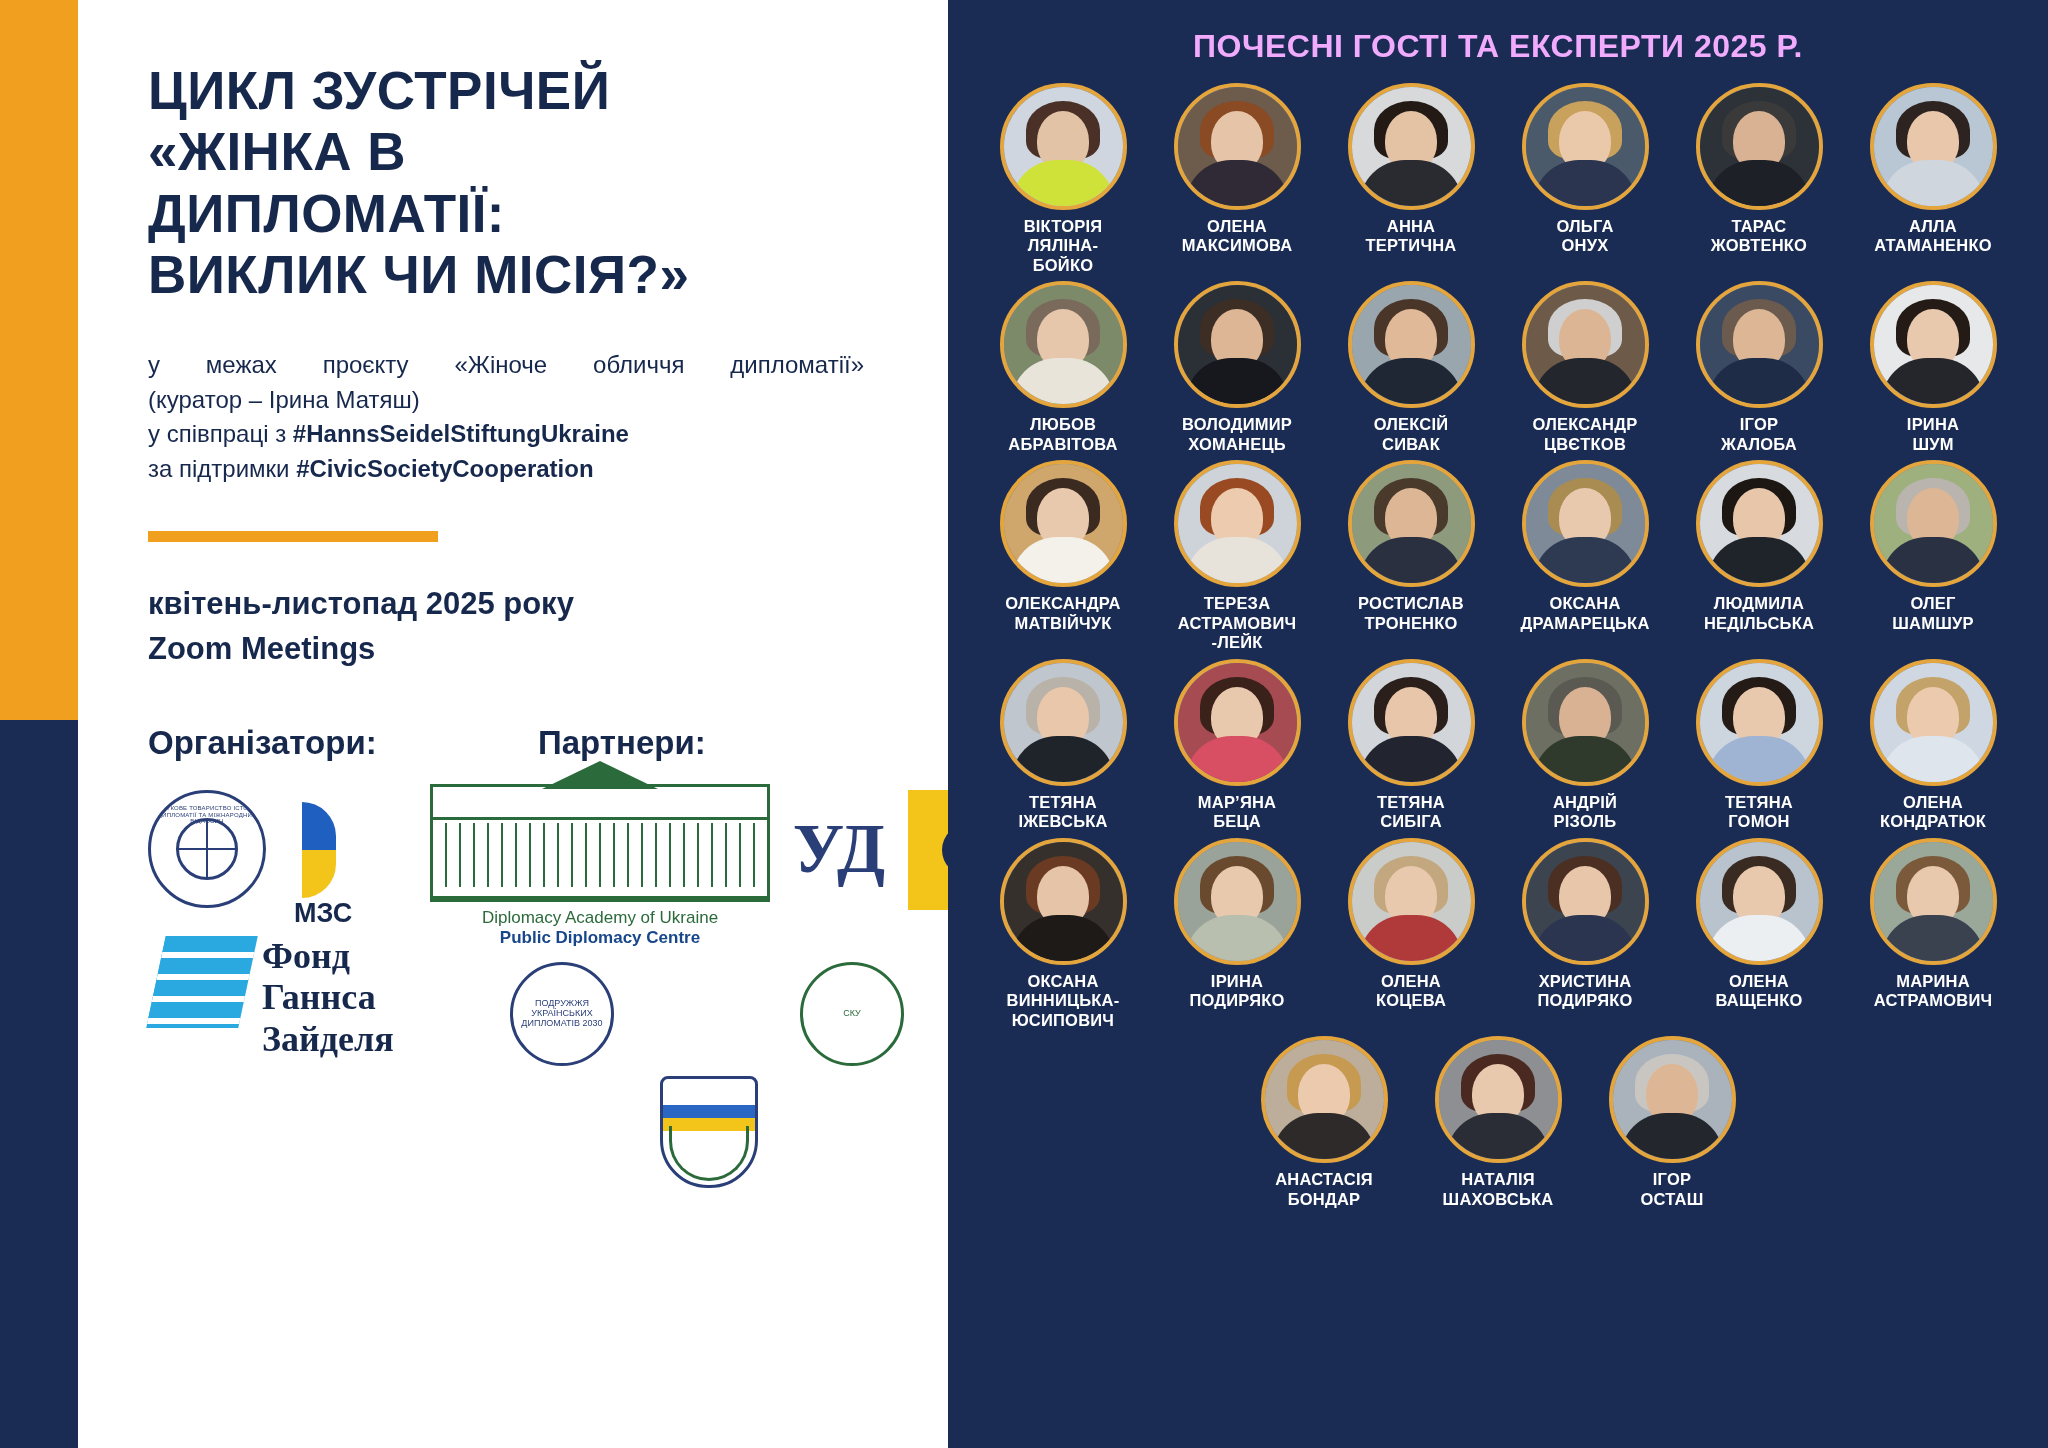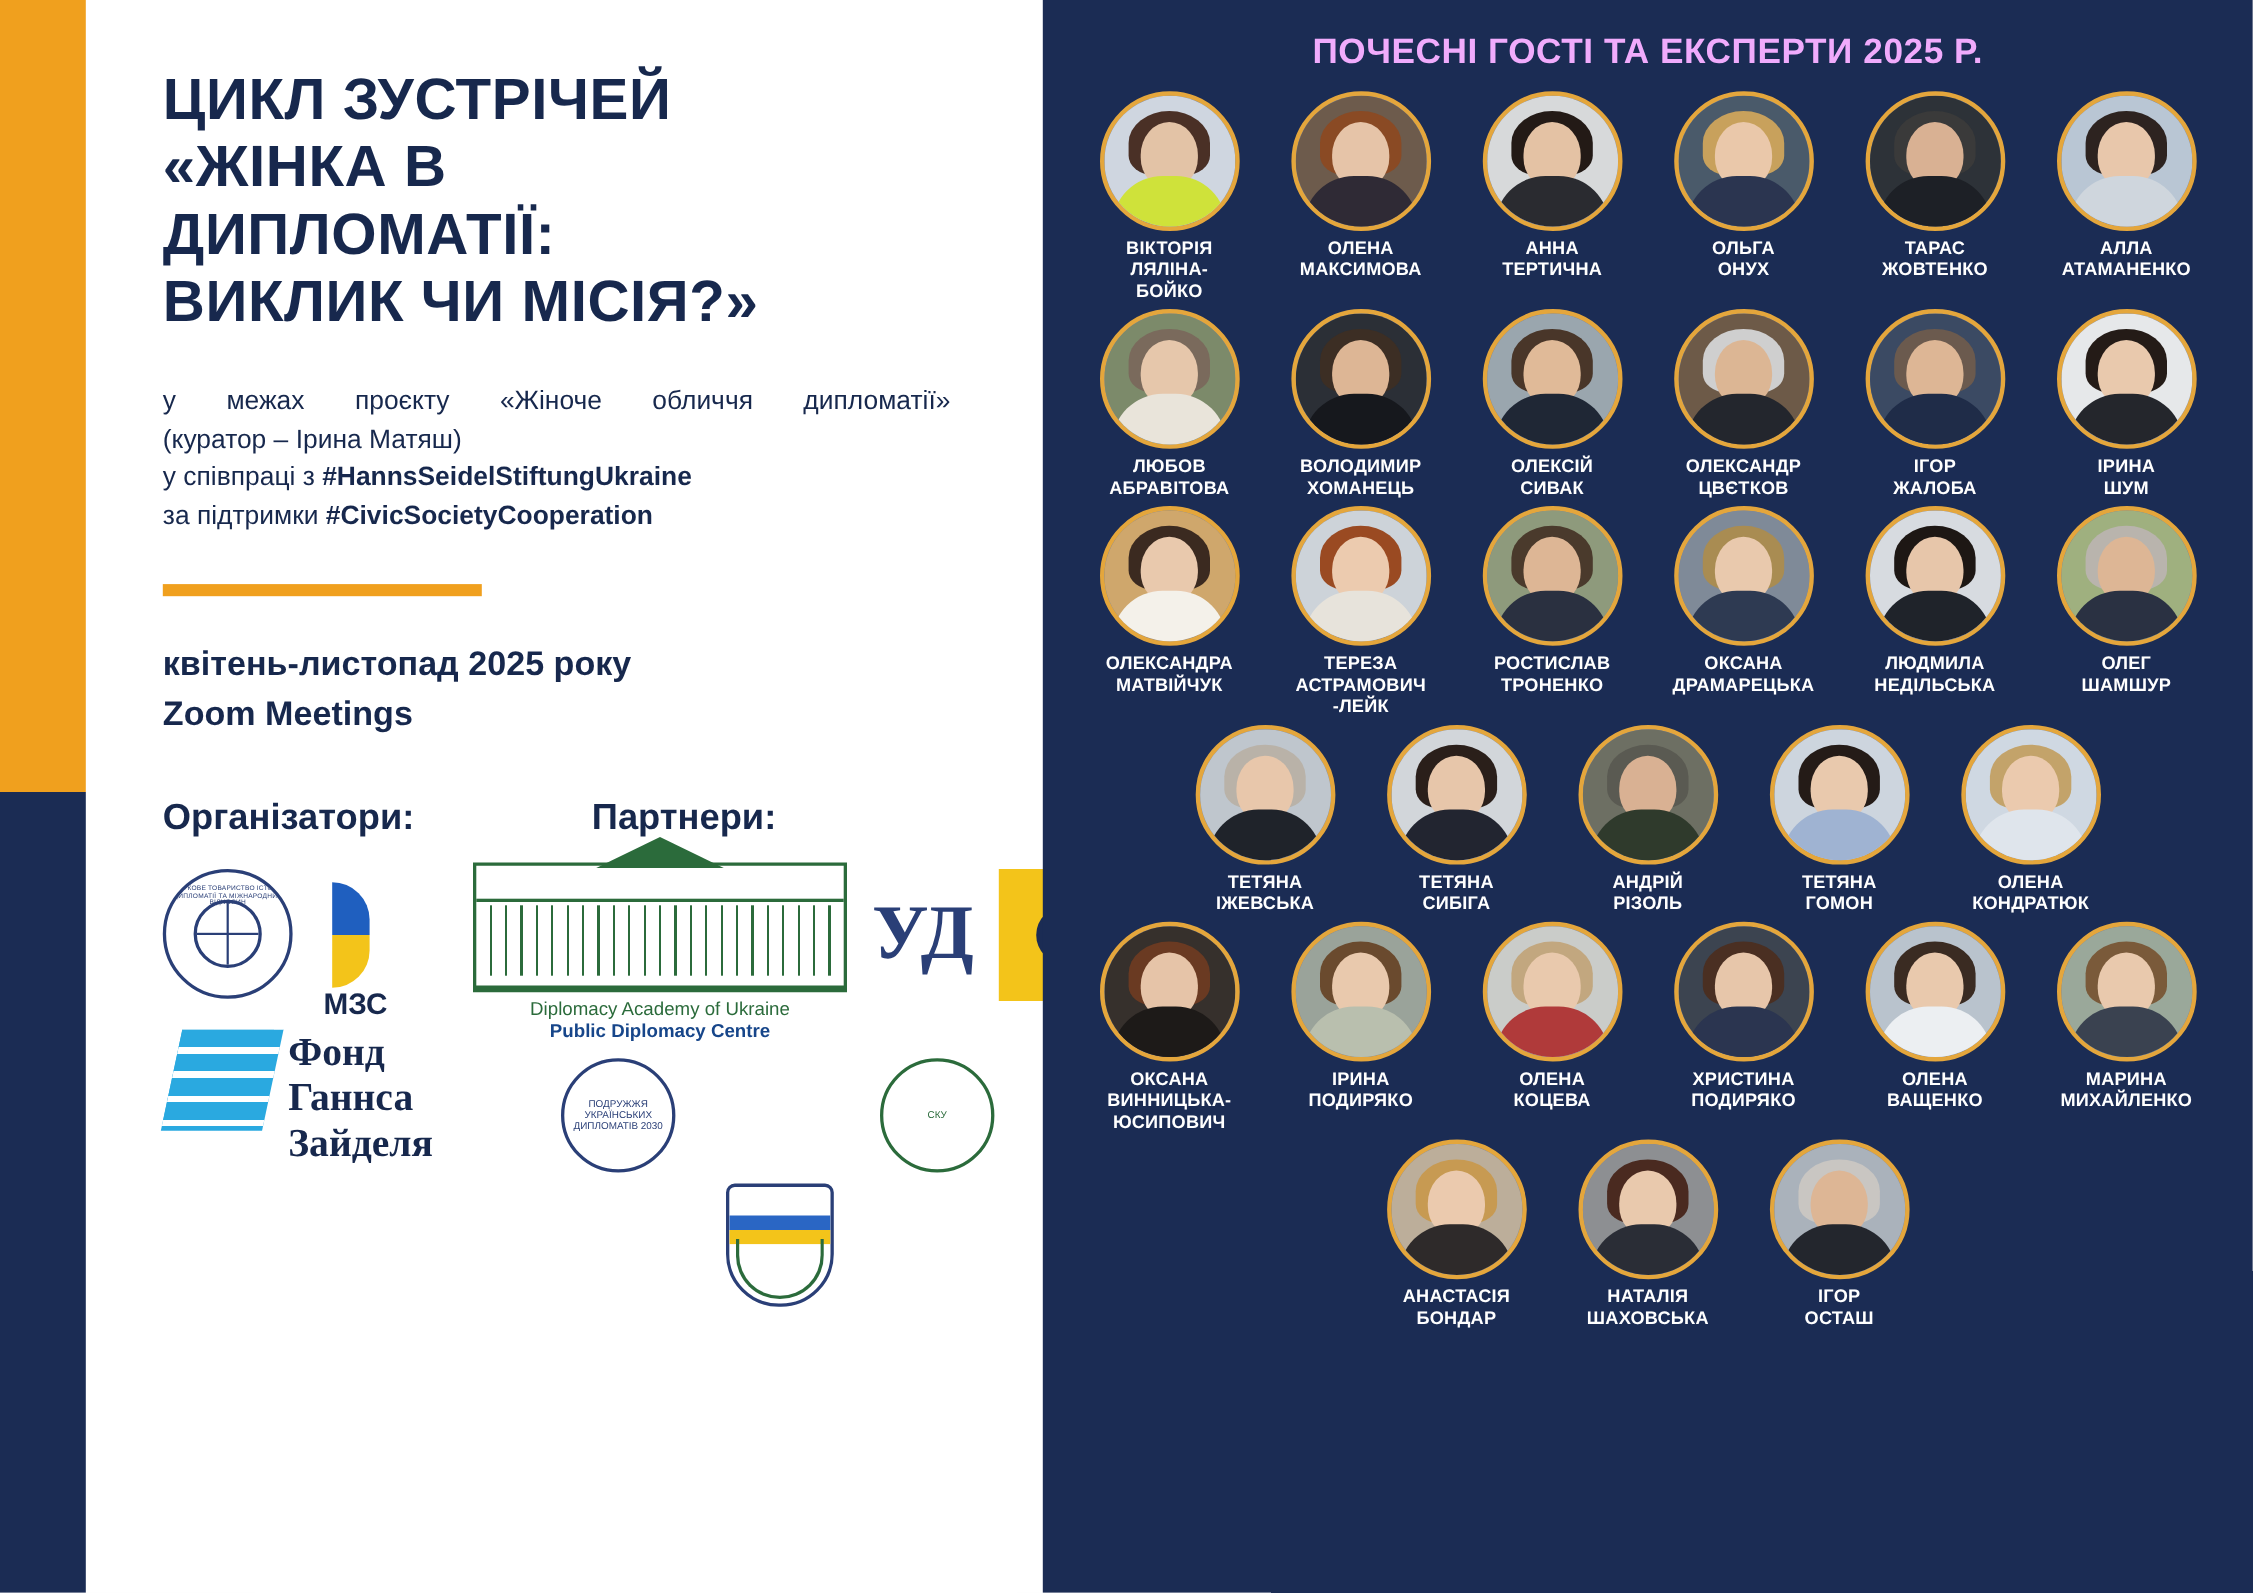--- a/index.html
+++ b/index.html
@@ -643,20 +643,30 @@
               <div class="bg" style="background: rgb(191, 198, 205);"></div>
               <div class="hair" style="background: rgb(185, 178, 168);"></div>
               <div class="head" style="background: rgb(232, 199, 171);"></div>
               <div class="body" style="background: rgb(31, 35, 42);"></div>
             </div>
             <div class="pname">ТЕТЯНА
 ІЖЕВСЬКА</div>
           </div>
           <div class="person">
             <div class="avatar">
+              <div class="bg" style="background: rgb(166, 75, 82);"></div>
+              <div class="hair" style="background: rgb(58, 33, 25);"></div>
+              <div class="head" style="background: rgb(233, 201, 173);"></div>
+              <div class="body" style="background: rgb(216, 79, 99);"></div>
+            </div>
+            <div class="pname">МАР’ЯНА
+БЕЦА</div>
+          </div>
+          <div class="person">
+            <div class="avatar">
               <div class="bg" style="background: rgb(210, 214, 218);"></div>
               <div class="hair" style="background: rgb(42, 31, 26);"></div>
               <div class="head" style="background: rgb(231, 198, 170);"></div>
               <div class="body" style="background: rgb(34, 37, 48);"></div>
             </div>
             <div class="pname">ТЕТЯНА
 СИБІГА</div>
           </div>
           <div class="person">
             <div class="avatar">
@@ -742,21 +752,21 @@
 ВАЩЕНКО</div>
           </div>
           <div class="person">
             <div class="avatar">
               <div class="bg" style="background: rgb(154, 168, 154);"></div>
               <div class="hair" style="background: rgb(122, 90, 58);"></div>
               <div class="head" style="background: rgb(233, 201, 173);"></div>
               <div class="body" style="background: rgb(58, 66, 80);"></div>
             </div>
             <div class="pname">МАРИНА
-МИХАЙЛЕНКО</div>
+АСТРАМОВИЧ</div>
           </div>
         </div>
         <div class="grid-row">
           <div class="person">
             <div class="avatar">
               <div class="bg" style="background: rgb(188, 174, 154);"></div>
               <div class="hair" style="background: rgb(199, 154, 82);"></div>
               <div class="head" style="background: rgb(235, 202, 174);"></div>
               <div class="body" style="background: rgb(46, 42, 42);"></div>
             </div>

